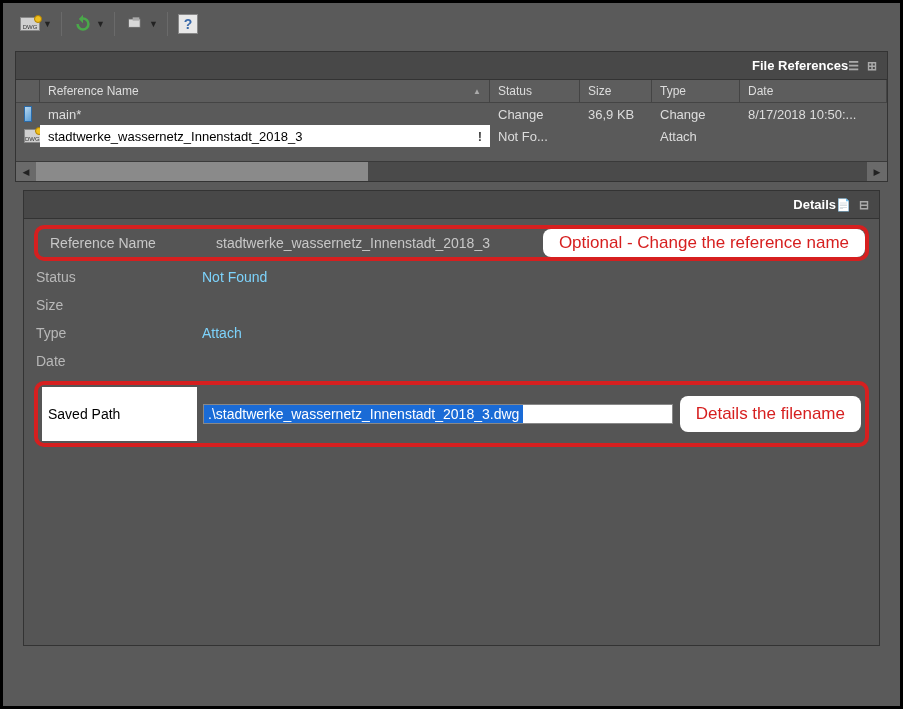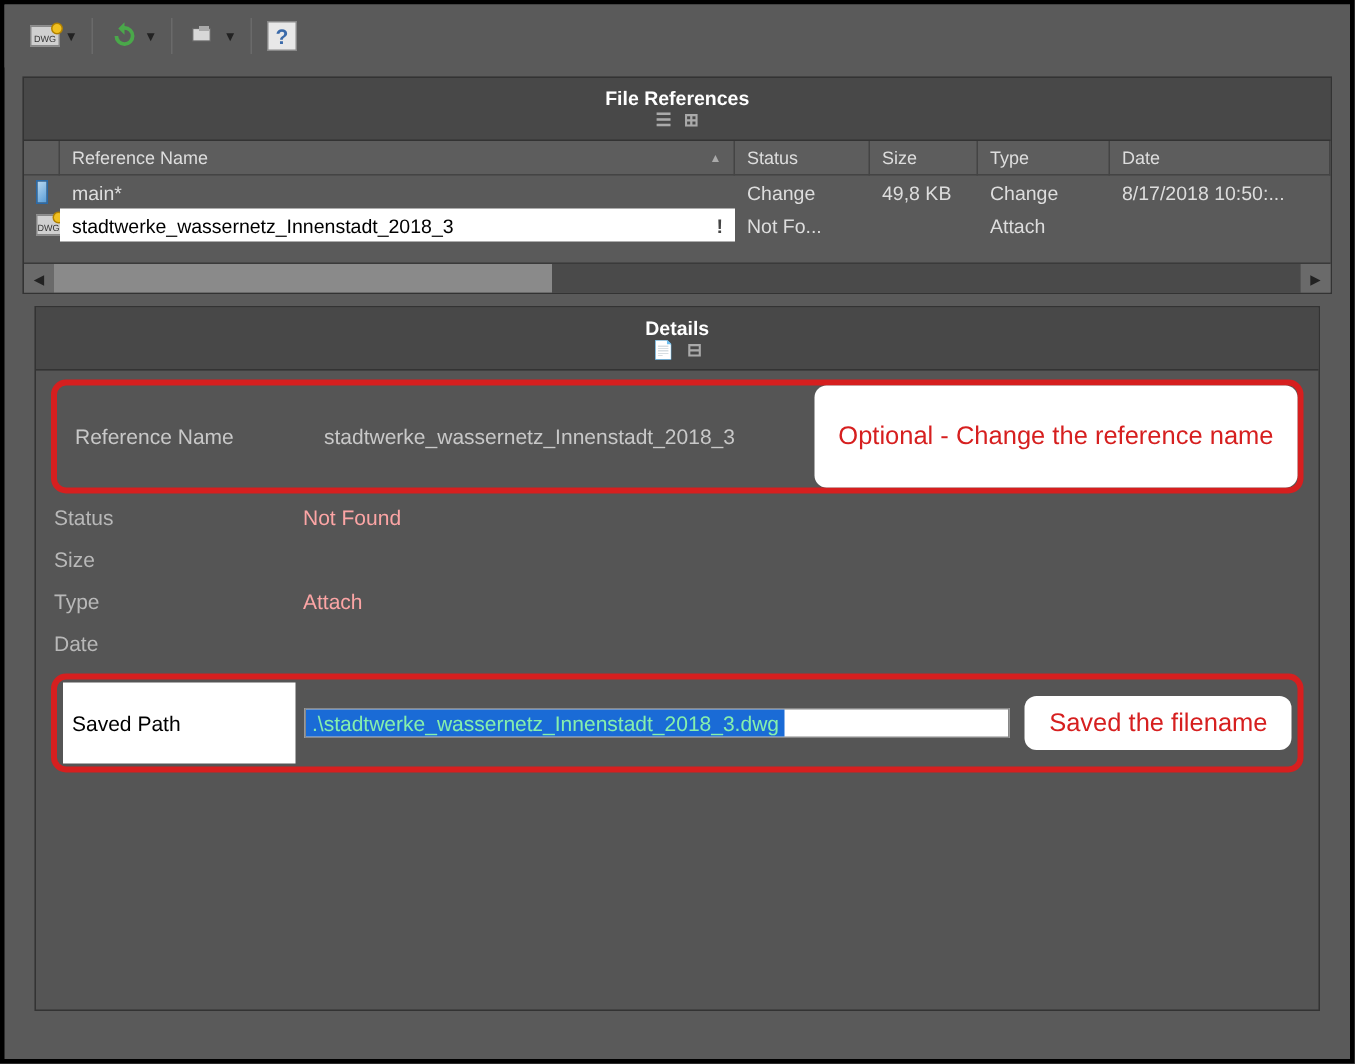--- a/index.html
+++ b/index.html
@@ -57,23 +57,22 @@
   border: 1px solid #333;
   background: #4e4e4e;
 }
 .panel-header {
   background: #484848;
   color: #fff;
   font-weight: bold;
   padding: 6px 10px;
   display: flex;
   align-items: center;
-  justify-content: space-between;
+  justify-content: flex-end;
   border-bottom: 1px solid #333;
-  flex-direction: column;
 }
 .panel-header-icons {
   display: flex;
   gap: 8px;
   color: #aaa;
 }
 .panel-header-icons span { cursor: pointer; font-size: 12px; }
 
 .table-wrap { position: relative; }
 .table-head {
@@ -198,39 +197,39 @@
   align-items: center;
 }
 .dlabel {
   width: 170px;
   padding: 0 8px 0 12px;
   flex: 0 0 170px;
 }
 .dval {
   flex: 1;
   padding: 0 8px;
-  color: #fca5a5;
+  color: #7dd3fc;
 }
 .highlight-row-1 {
   border: 4px solid #d61f1f;
   border-radius: 10px;
   margin: 6px 10px 2px 10px;
 }
 .highlight-row-1 .dlabel, .highlight-row-1 .dval { color: #c8c8c8; }
 .highlight-inner {
   display:flex;
   align-items:center;
   flex:1;
 }
 .callout {
   background: #fff;
   border-radius: 8px;
   color: #d61f1f;
   font-size: 17px;
-  padding: 24px 16px;
+  padding: 4px 16px;
   white-space: nowrap;
   margin-left: auto;
 }
 
 .saved-path-row {
   border: 4px solid #d61f1f;
   border-radius: 10px;
   margin: 6px 10px;
   display:flex;
   align-items:center;
@@ -247,21 +246,21 @@
 }
 .saved-path-input-wrap {
   background:#fff;
   border:1px solid #888;
   flex: 0 0 470px;
   padding: 0;
   display:flex;
 }
 .saved-path-input {
   background:#1a6bd6;
-  color:#86efac;
+  color:#ffffff;
   padding: 1px 4px;
   font-size:14px;
   border:none;
   outline:none;
   white-space:nowrap;
 }
 .saved-callout {
   background:#fff;
   border-radius:8px;
   color:#d61f1f;
@@ -337,21 +336,21 @@
         <div class="th col-type">Type</div>
         <div class="th col-date">Date</div>
       </div>
       <div class="tbody">
         <div class="tr">
           <div class="td col-hdl">
               <span class="file-icon"></span>
             </div>
           <div class="td col-name">main*</div>
           <div class="td col-status">Change</div>
-          <div class="td col-size">49,8 KB</div>
+          <div class="td col-size">36,9 KB</div>
           <div class="td col-type">Change</div>
           <div class="td col-date">8/17/2018 10:50:...</div>
         </div>
         <div class="tr row-sel">
           <div class="td col-hdl">
               <span class="dwg-icon">DWG</span>
             </div>
           <div class="td col-name">
             <span>stadtwerke_wassernetz_Innenstadt_2018_3</span>
             <span class="warn-icon" style="margin-left:auto">!</span>
@@ -407,19 +406,19 @@
       <div class="drow">
         <div class="dlabel">Date</div>
         <div class="dval"></div>
       </div>
 
       <div class="saved-path-row">
         <div class="saved-path-label">Saved Path</div>
         <div class="saved-path-input-wrap">
           <span class="saved-path-input">.\stadtwerke_wassernetz_Innenstadt_2018_3.dwg</span>
         </div>
-        <div class="saved-callout">Saved the filename</div>
+        <div class="saved-callout">Details the filename</div>
       </div>
 
     </div>
   </div>
 
 </div>
 
 </body></html>

